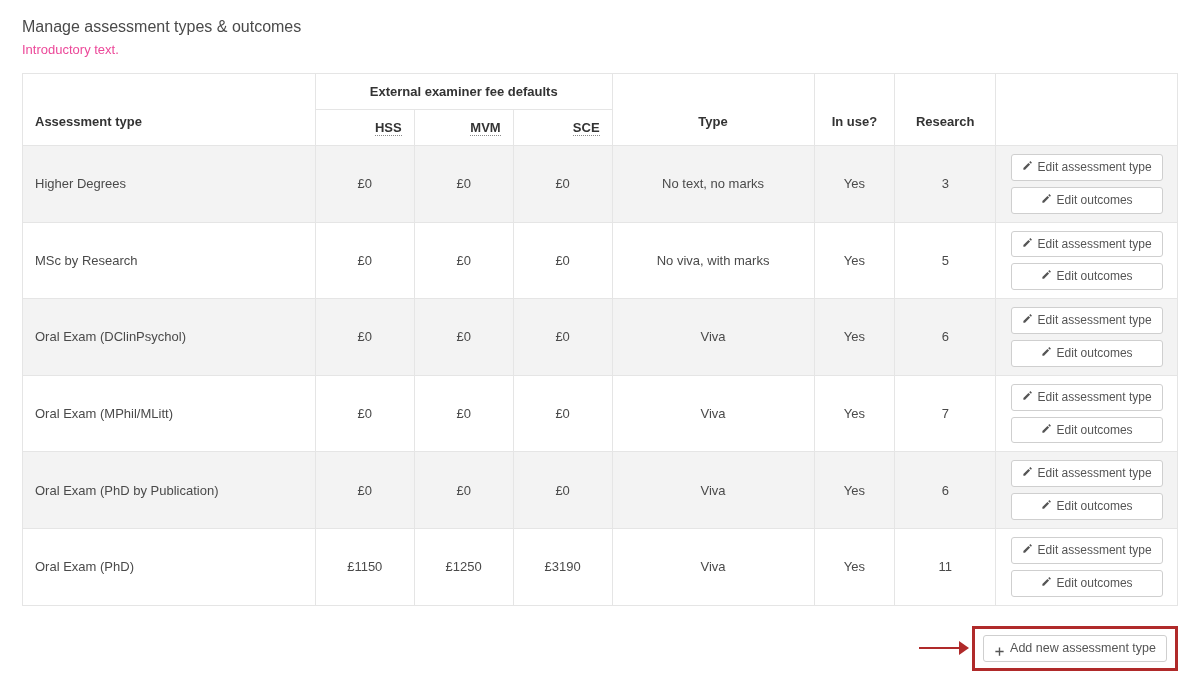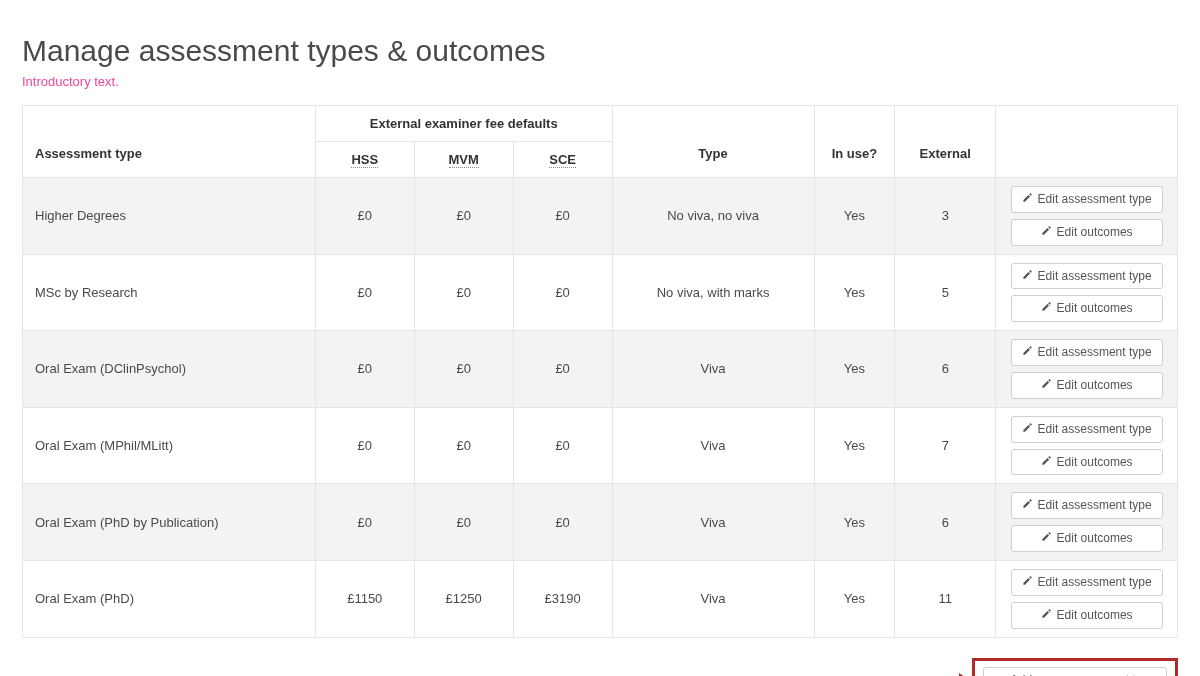--- a/index.html
+++ b/index.html
@@ -6,23 +6,23 @@
   body {
     font-family: "Segoe UI", "Helvetica Neue", Arial, sans-serif;
     margin: 0;
     padding: 18px 22px;
     color: #4a4a4a;
     background: #fff;
     font-size: 13px;
   }
   h1.page-title {
     font-weight: 400;
-    font-size: 30px;
+    font-size: 16px;
     color: #4a4a4a;
-    margin: 16px 0 6px 0;
+    margin: 0 0 6px 0;
   }
   p.intro {
     margin: 0 0 16px 0;
     font-size: 13px;
     color: #ec4899;
   }
   table.assessment-table {
     width: 100%;
     border-collapse: collapse;
     border: 1px solid #e0e0e0;
@@ -48,21 +48,21 @@
     cursor: help;
   }
   table.assessment-table thead tr:first-child th {
     border-bottom: 1px solid #e5e5e5;
   }
   table.assessment-table thead th[rowspan="2"] {
     vertical-align: bottom;
     padding-bottom: 16px;
   }
   th.col-assessment { text-align: left; width: 290px; }
-  th.col-fee { text-align: center; width: 98px; }
+  th.col-fee { text-align: right; width: 98px; }
   th.col-type { text-align: center; width: 200px; }
   th.col-inuse { text-align: center; width: 80px; }
   th.col-outcomes { text-align: center; width: 100px; }
   th.col-actions { text-align: center; width: 180px; }
 
   tbody tr:nth-child(odd) td { background: #f3f3f3; }
   tbody tr:nth-child(even) td { background: #ffffff; }
 
   tbody td.name-cell { text-align: left; }
   tbody td.fee-cell,
@@ -138,36 +138,36 @@
 <h1 class="page-title">Manage assessment types &amp; outcomes</h1>
 <p class="intro">Introductory text.</p>
 
 <table class="assessment-table">
   <thead>
     <tr>
       <th rowspan="2" class="col-assessment">Assessment type</th>
       <th colspan="3" class="fee-group">External examiner fee defaults</th>
       <th rowspan="2" class="col-type">Type</th>
       <th rowspan="2" class="col-inuse">In use?</th>
-      <th rowspan="2" class="col-outcomes">External</th>
+      <th rowspan="2" class="col-outcomes">Research</th>
       <th rowspan="2" class="col-actions"></th>
     </tr>
     <tr>
       <th class="col-fee"><span class="abbr">HSS</span></th>
       <th class="col-fee"><span class="abbr">MVM</span></th>
       <th class="col-fee"><span class="abbr">SCE</span></th>
     </tr>
   </thead>
   <tbody id="rows-body">
   <tr>
         <td class="name-cell">Higher Degrees</td>
         <td class="fee-cell">£0</td>
         <td class="fee-cell">£0</td>
         <td class="fee-cell">£0</td>
-        <td class="type-cell">No viva, no viva</td>
+        <td class="type-cell">No text, no marks</td>
         <td class="inuse-cell">Yes</td>
         <td class="outcomes-cell">3</td>
         <td class="actions-cell"><button class="btn">
             <span><svg class="icon" viewBox="0 0 16 16" fill="#555">
                 <path d="M12.1 1.5l2.4 2.4-1.6 1.6-2.4-2.4 1.6-1.6zM2 11.6l7.4-7.4 2.4 2.4L4.4 14H2v-2.4z"></path>
               </svg></span>
             <span>Edit assessment type</span>
           </button><button class="btn">
             <span><svg class="icon" viewBox="0 0 16 16" fill="#555">
                 <path d="M12.1 1.5l2.4 2.4-1.6 1.6-2.4-2.4 1.6-1.6zM2 11.6l7.4-7.4 2.4 2.4L4.4 14H2v-2.4z"></path>

